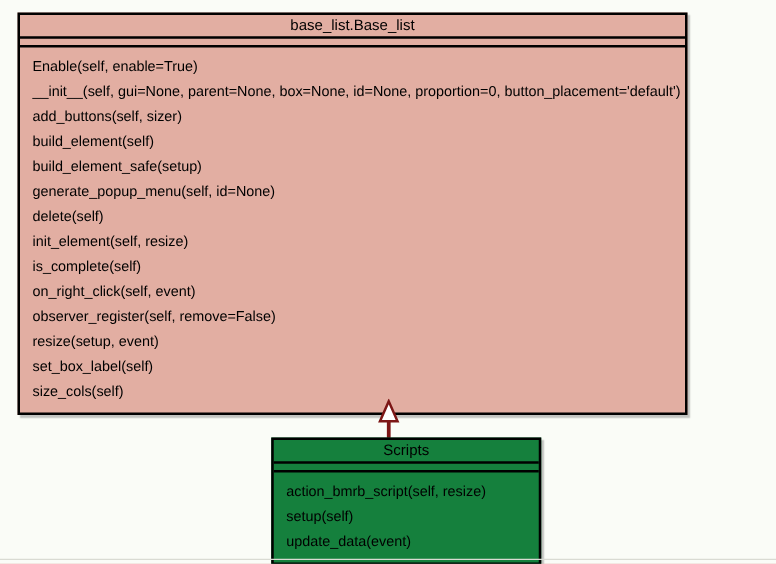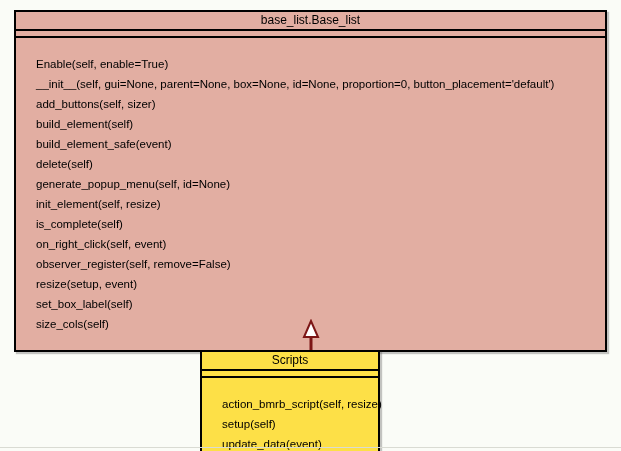--- a/index.html
+++ b/index.html
@@ -17,44 +17,44 @@
   }
   .uml-class {
     position: absolute;
     box-sizing: border-box;
     border: 2px solid #000;
     box-shadow: 2px 2px 1px rgba(90,90,90,0.35);
   }
   .uml-class.base {
     left: 14px;
     top: 10px;
-    width: 593px;
+    width: 536px;
     background: #e2aea2;
   }
   .uml-class.scripts {
-    left: 200px;
+    left: 217px;
     top: 350px;
-    width: 180px;
-    background: #fde047;
+    width: 216px;
+    background: #15803d;
   }
   .uml-title {
     height: 17px;
     line-height: 17px;
     text-align: center;
     font-size: 12px;
     border-bottom: 2px solid #000;
     white-space: nowrap;
     overflow: hidden;
   }
   .uml-attrs {
     height: 5px;
     border-bottom: 2px solid #000;
   }
   .uml-methods {
-    padding: 16px;
+    padding: 6px;
   }
   .uml-method {
     height: 20px;
     line-height: 20px;
     padding-left: 4px;
     font-size: 11.5px;
     white-space: nowrap;
   }
   .inherit-arrow {
     position: absolute;
@@ -76,23 +76,23 @@
 <body>
 
 <div class="uml-class base">
   <div class="uml-title">base_list.Base_list</div>
   <div class="uml-attrs"></div>
   <div class="uml-methods">
       <div class="uml-method">Enable(self, enable=True)</div>
       <div class="uml-method">__init__(self, gui=None, parent=None, box=None, id=None, proportion=0, button_placement='default')</div>
       <div class="uml-method">add_buttons(self, sizer)</div>
       <div class="uml-method">build_element(self)</div>
-      <div class="uml-method">build_element_safe(event)</div>
+      <div class="uml-method">build_element_safe(setup)</div>
+      <div class="uml-method">generate_popup_menu(self, id=None)</div>
       <div class="uml-method">delete(self)</div>
-      <div class="uml-method">generate_popup_menu(self, id=None)</div>
       <div class="uml-method">init_element(self, resize)</div>
       <div class="uml-method">is_complete(self)</div>
       <div class="uml-method">on_right_click(self, event)</div>
       <div class="uml-method">observer_register(self, remove=False)</div>
       <div class="uml-method">resize(setup, event)</div>
       <div class="uml-method">set_box_label(self)</div>
       <div class="uml-method">size_cols(self)</div>
     </div>
 </div>
 

